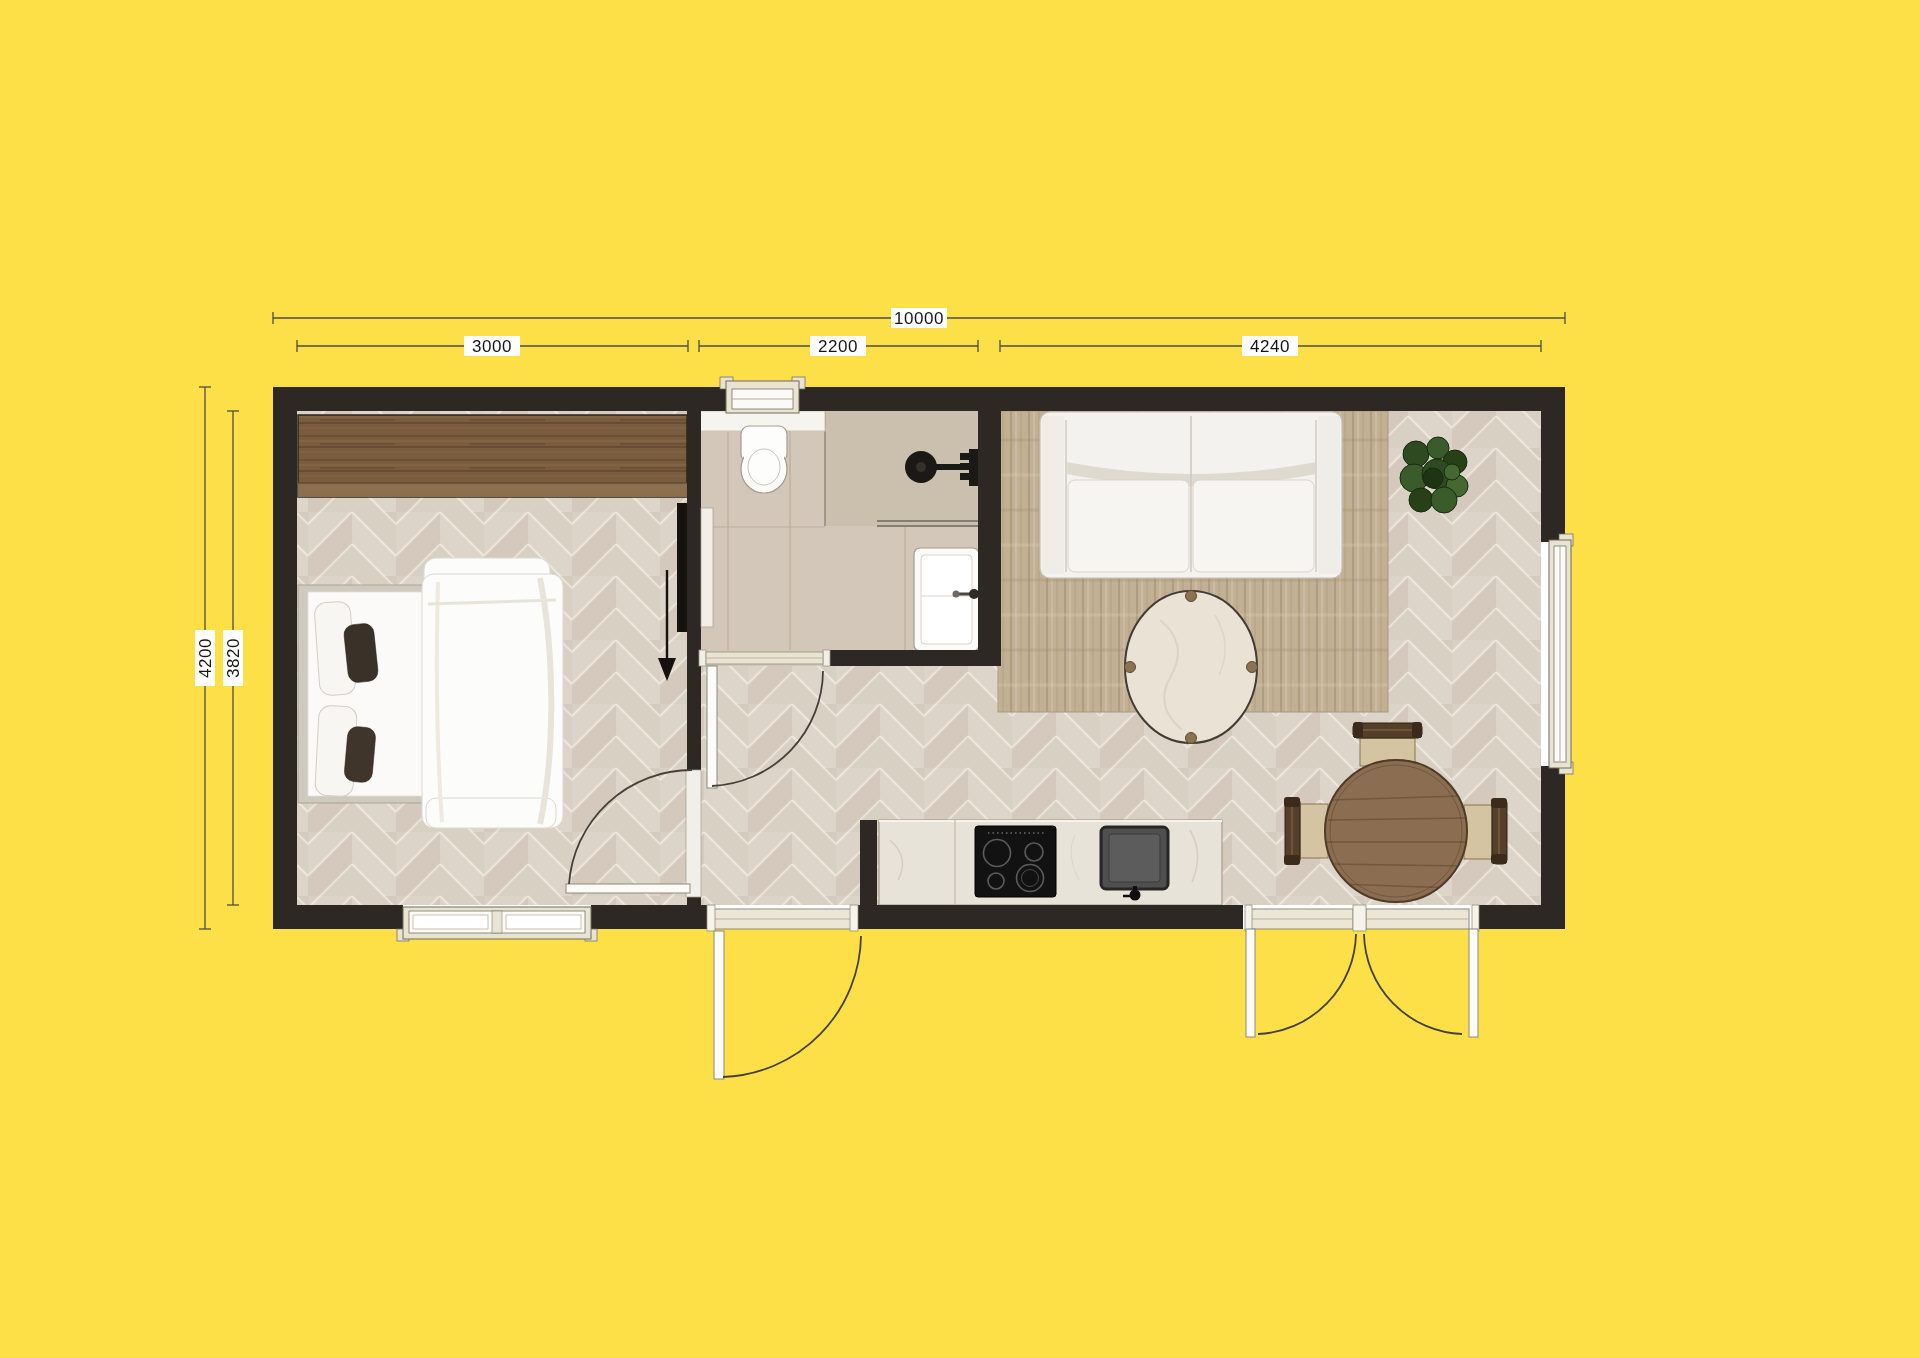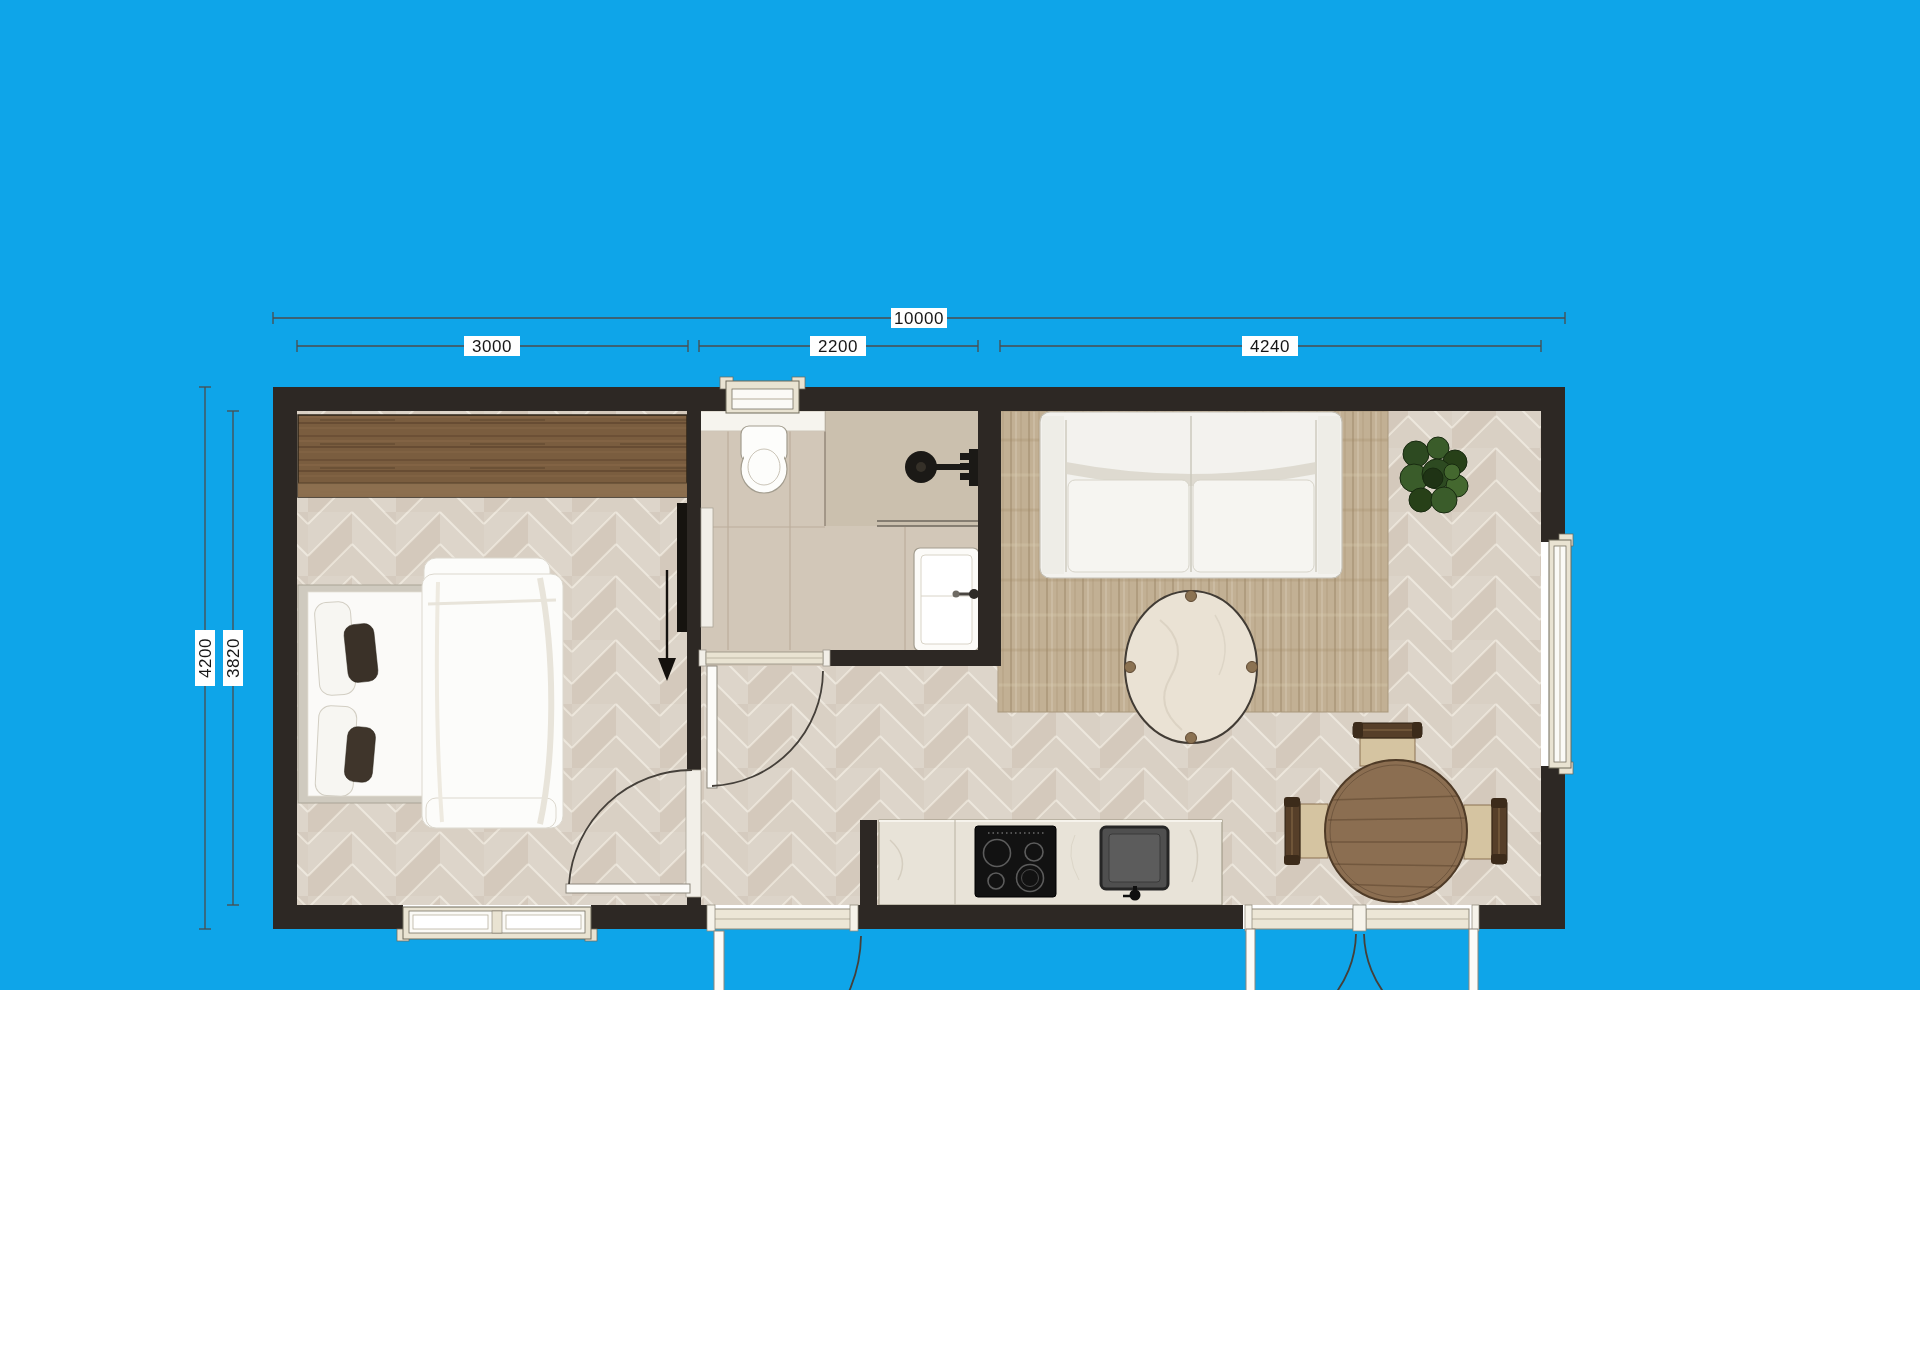--- a/index.html
+++ b/index.html
@@ -1,16 +1,16 @@
 <!DOCTYPE html>
 <html><head>
 <meta charset="utf-8">
 <style>
   html,body{margin:0;padding:0;background:#ffffff;}
-  .page{position:relative;width:1920px;height:990px;background:#0ea5e9;overflow:hidden;
+  .page{position:relative;width:1920px;height:1358px;background:#fde047;overflow:hidden;
         font-family:"Liberation Sans", sans-serif;}
   svg{position:absolute;left:0;top:0;}
   text{font-family:"Liberation Sans", sans-serif;font-size:17px;letter-spacing:.5px;fill:#161616;}
 </style>
 </head>
 <body>
 
 <div class="page">
 <svg width="1920" height="1358" viewBox="0 0 1920 1358">
   <defs>

